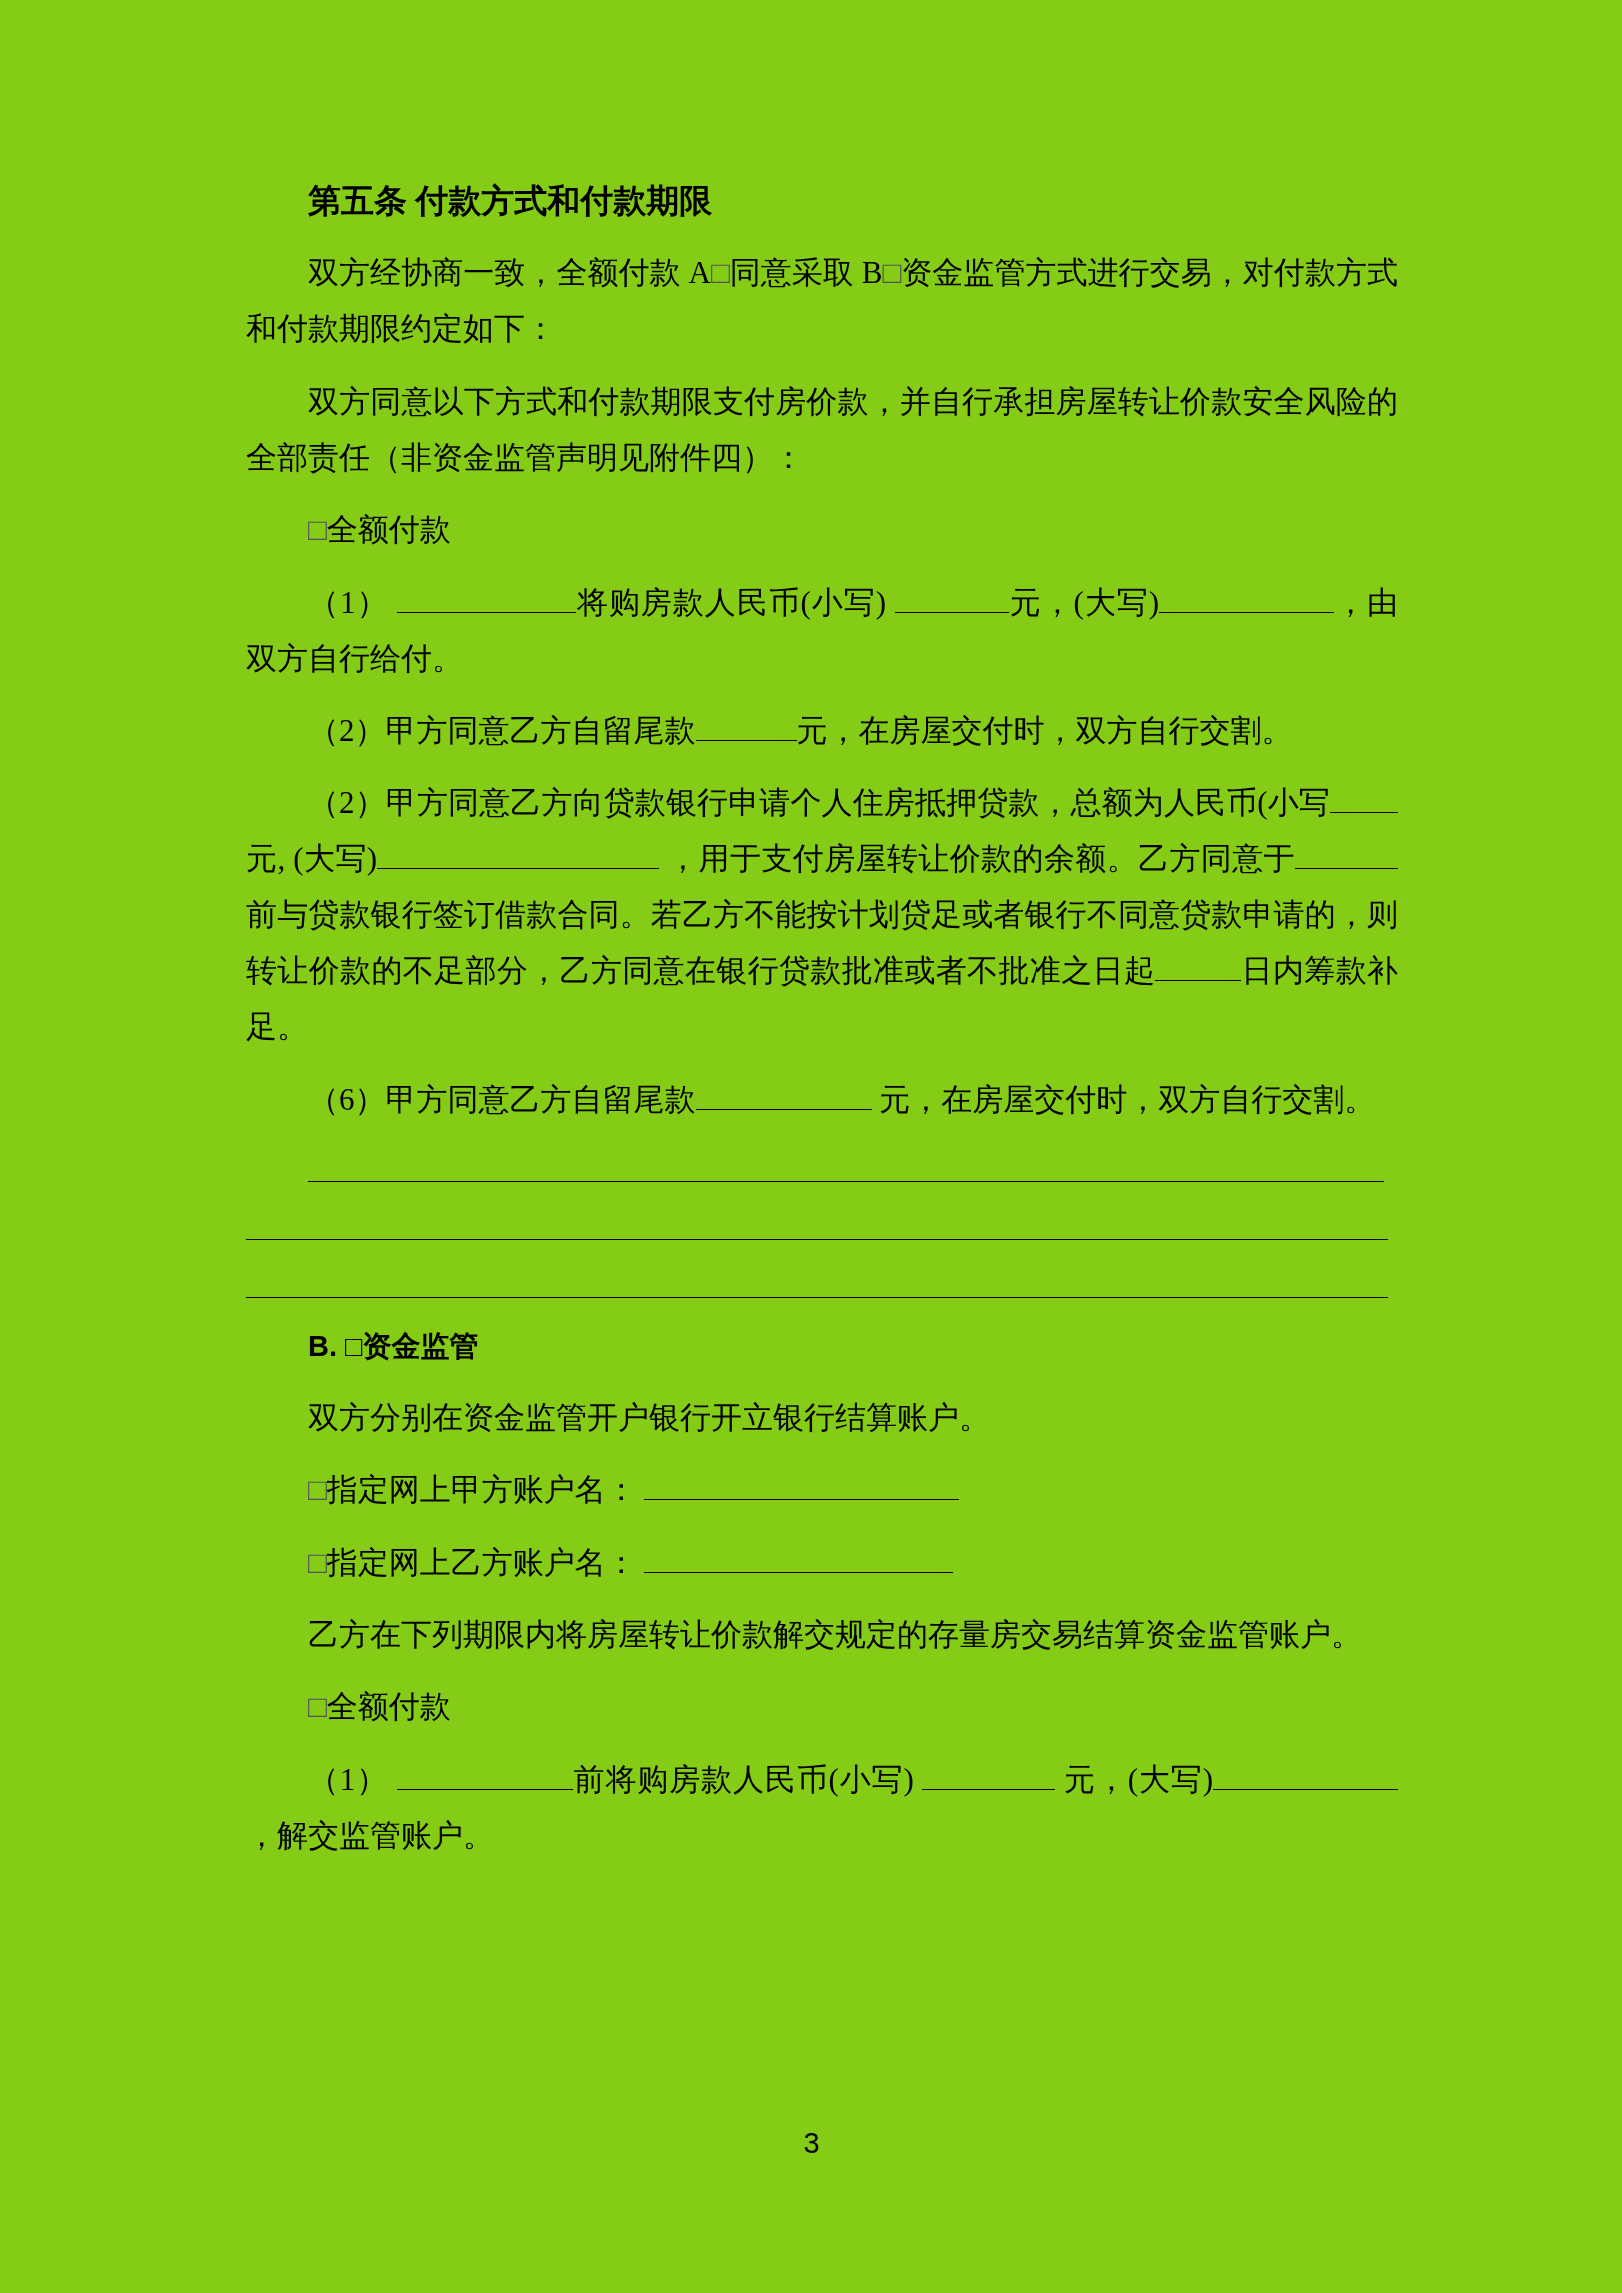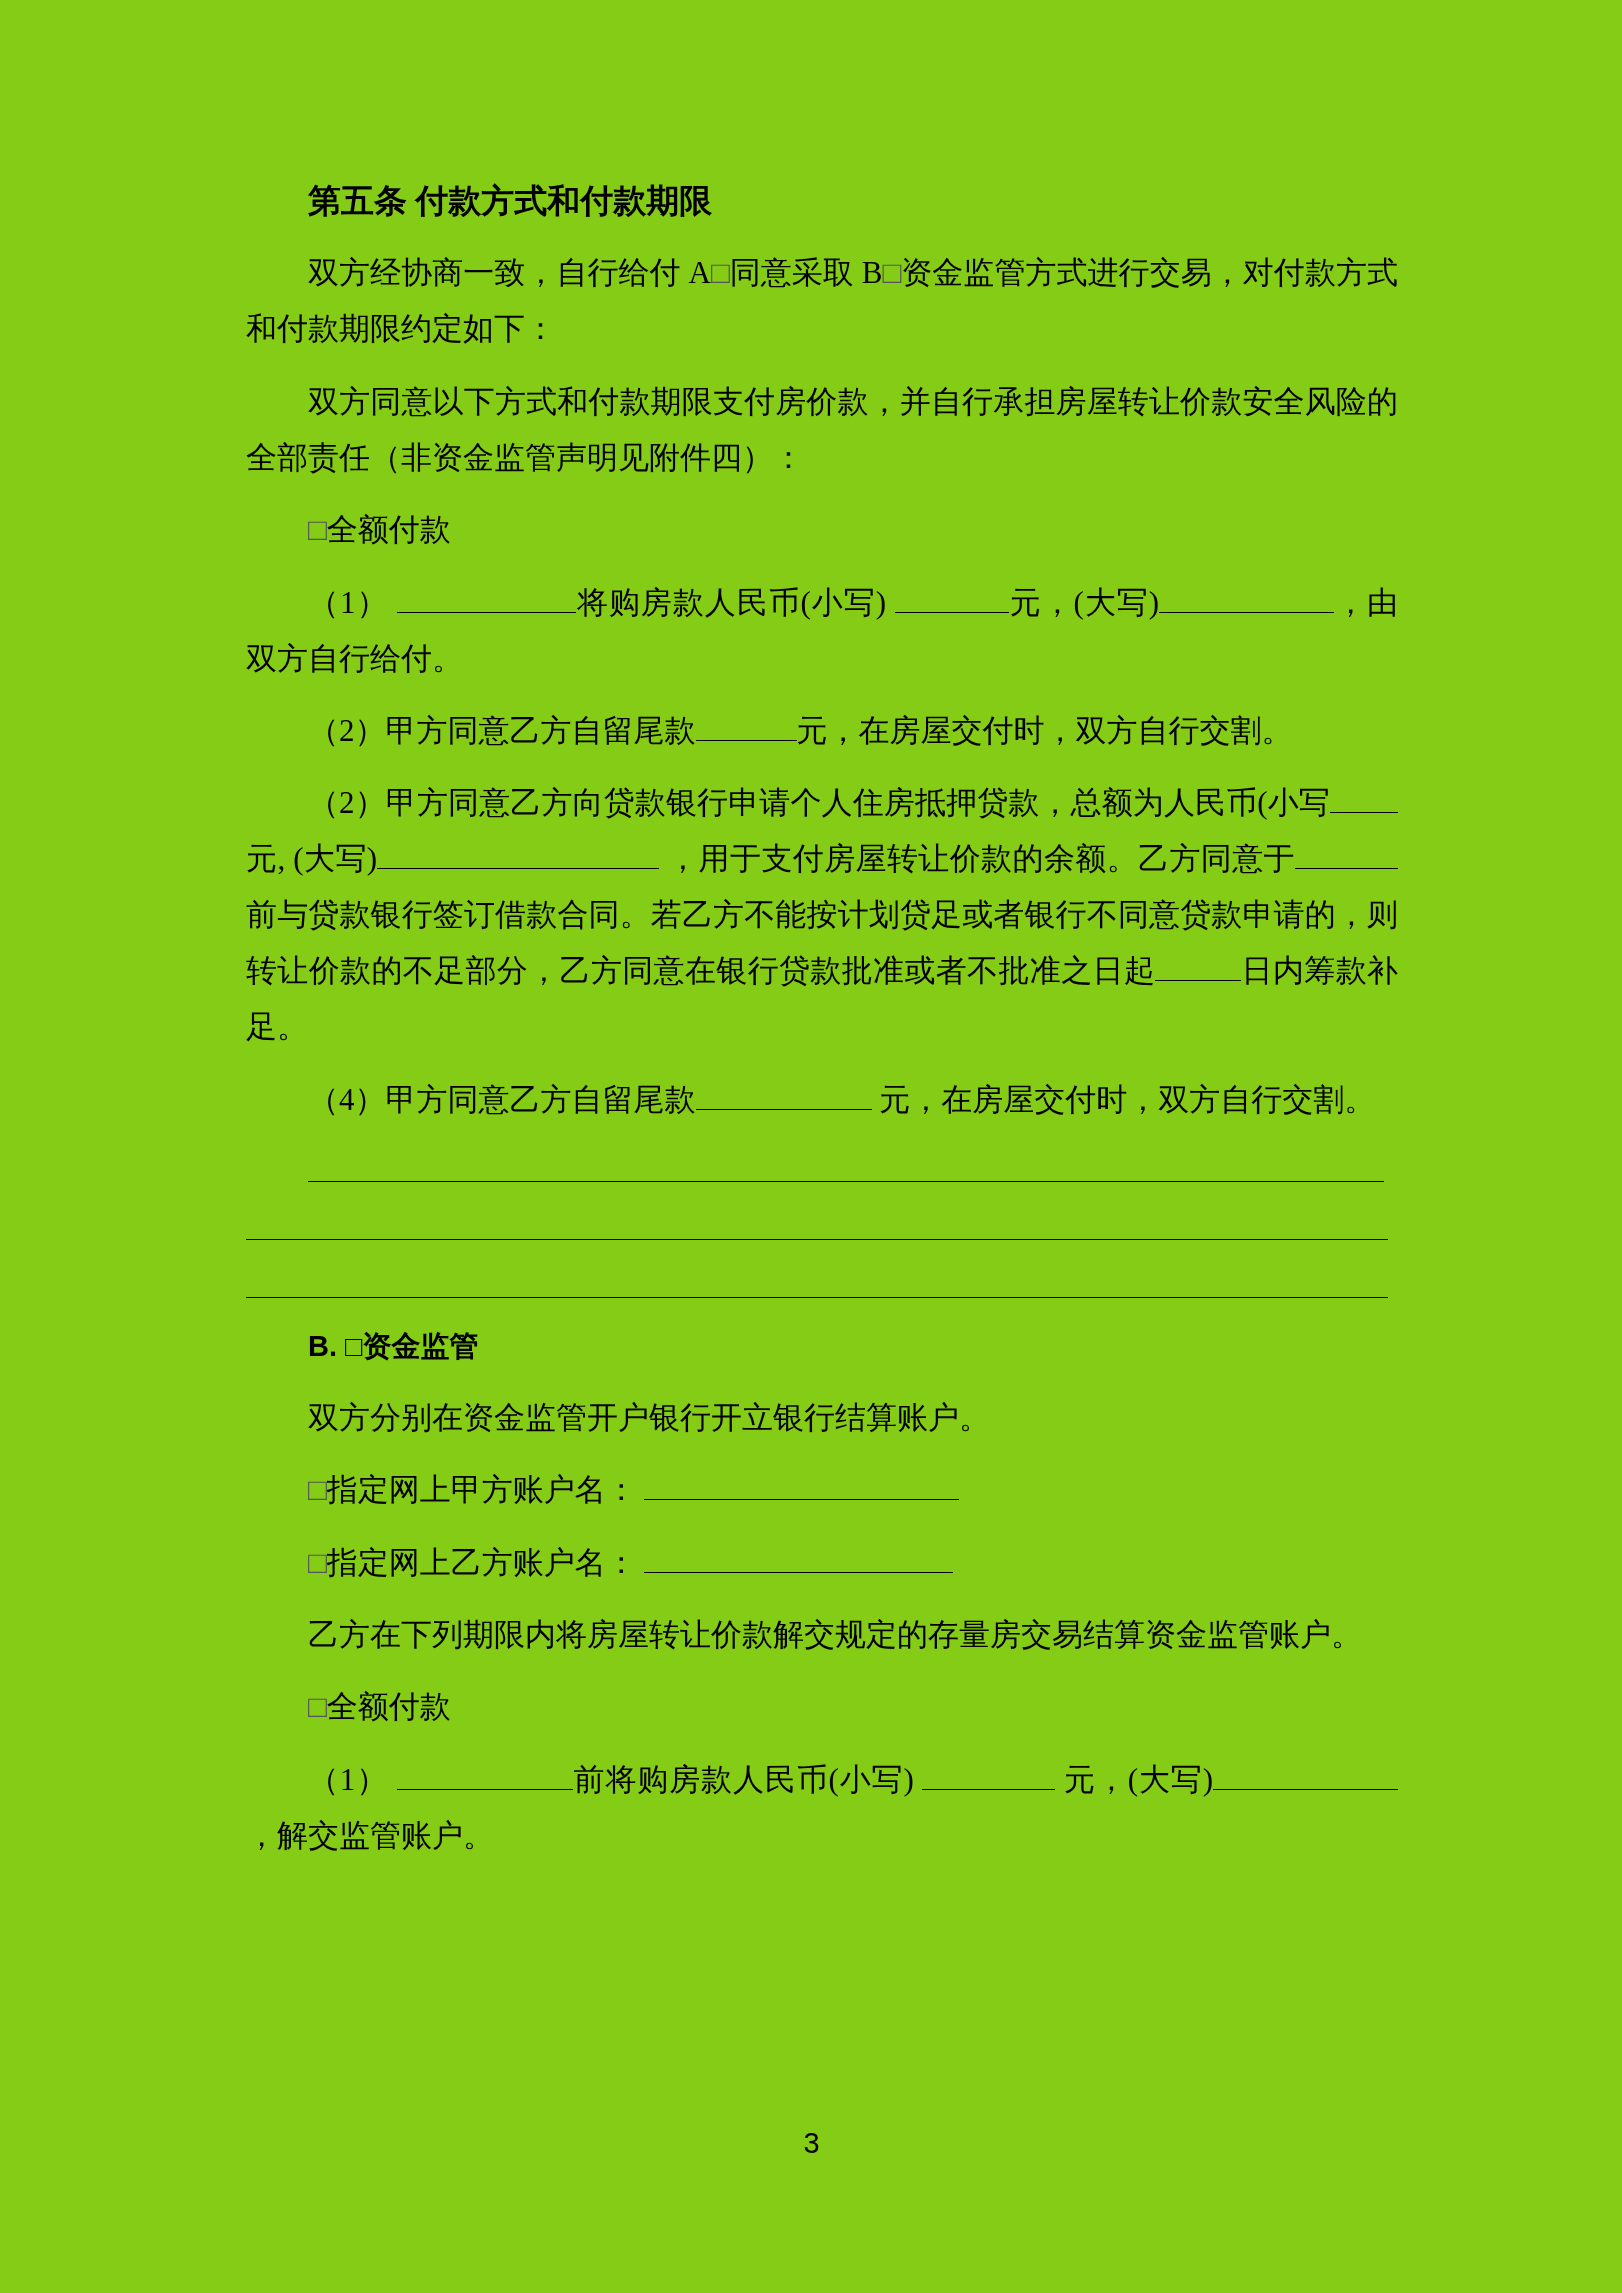--- a/index.html
+++ b/index.html
@@ -24,27 +24,27 @@
     text-align:center;font-size:29px;
     font-family:"Liberation Sans","DejaVu Sans",sans-serif;
   }
 </style>
 </head>
 <body>
 
 <div class="page">
   <main id="doc-body">
       <div class="para heading-serif indent"><span>第五条 付款方式和付款期限</span></div>
-      <div class="para body indent"><span>双方经协商一致，自行给付 A</span><span class="checkbox">□</span><span>同意采取 B</span><span class="checkbox">□</span><span>资金监管方式进行交易，对付款方式和付款期限约定如下：</span></div>
+      <div class="para body indent"><span>双方经协商一致，全额付款 A</span><span class="checkbox">□</span><span>同意采取 B</span><span class="checkbox">□</span><span>资金监管方式进行交易，对付款方式和付款期限约定如下：</span></div>
       <div class="para body indent"><span>双方同意以下方式和付款期限支付房价款，并自行承担房屋转让价款安全风险的全部责任（非资金监管声明见附件四）：</span></div>
       <div class="para body indent"><span class="checkbox">□</span><span>全额付款</span></div>
       <div class="para body indent"><span>（1） </span><span class="blank" style="width: 179px;"></span><span>将购房款人民币(小写) </span><span class="blank" style="width: 114px;"></span><span>元，(大写)</span><span class="blank" style="width: 175px;"></span><span>，由双方自行给付。</span></div>
       <div class="para body indent"><span>（2）甲方同意乙方自留尾款</span><span class="blank" style="width: 101px;"></span><span>元，在房屋交付时，双方自行交割。</span></div>
       <div class="para body indent"><span>（2）甲方同意乙方向贷款银行申请个人住房抵押贷款，总额为人民币(小写</span><span class="blank" style="width: 68px;"></span><span>元, (大写)</span><span class="blank" style="width: 282px;"></span><span> ，用于支付房屋转让价款的余额。乙方同意于</span><span class="blank" style="width: 103px;"></span><span>前与贷款银行签订借款合同。若乙方不能按计划贷足或者银行不同意贷款申请的，则转让价款的不足部分，乙方同意在银行贷款批准或者不批准之日起</span><span class="blank" style="width: 86px;"></span><span>日内筹款补足。</span></div>
-      <div class="para body indent"><span>（4）甲方同意乙方自留尾款</span><span class="blank" style="width: 176px;"></span><span> 元，在房屋交付时，双方自行交割。</span></div>
+      <div class="para body indent"><span>（6）甲方同意乙方自留尾款</span><span class="blank" style="width: 176px;"></span><span> 元，在房屋交付时，双方自行交割。</span></div>
       <div class="para ruled indent"><span class="blank" style="width: 1076px;"></span></div>
       <div class="para ruled"><span class="blank" style="width: 1142px;"></span></div>
       <div class="para ruled"><span class="blank" style="width: 1142px;"></span></div>
       <div class="para heading-sans indent"><span>B. </span><span class="checkbox">□</span><span>资金监管</span></div>
       <div class="para body indent"><span>双方分别在资金监管开户银行开立银行结算账户。</span></div>
       <div class="para body indent"><span class="checkbox">□</span><span>指定网上甲方账户名： </span><span class="blank" style="width: 315px;"></span></div>
       <div class="para body indent"><span class="checkbox">□</span><span>指定网上乙方账户名： </span><span class="blank" style="width: 309px;"></span></div>
       <div class="para body indent"><span>乙方在下列期限内将房屋转让价款解交规定的存量房交易结算资金监管账户。</span></div>
       <div class="para body indent"><span class="checkbox">□</span><span>全额付款</span></div>
       <div class="para body indent"><span>（1） </span><span class="blank" style="width: 176px;"></span><span>前将购房款人民币(小写) </span><span class="blank" style="width: 133px;"></span><span> 元，(大写)</span><span class="blank" style="width: 185px;"></span><span> ，解交监管账户。</span></div>

